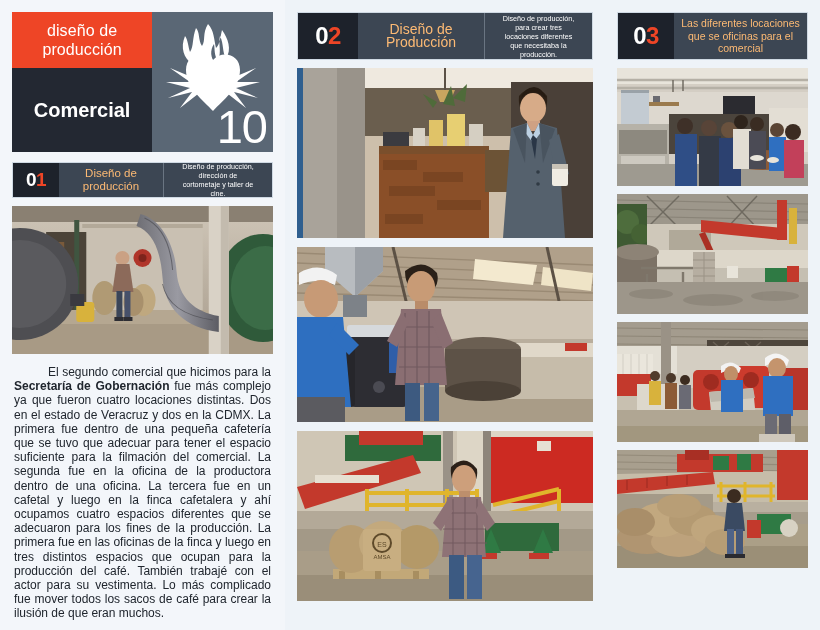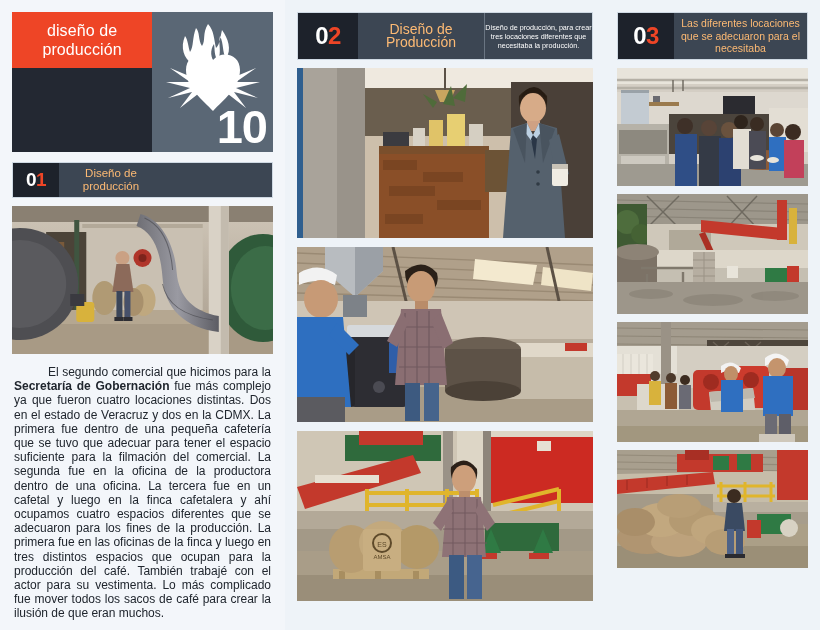--- a/index.html
+++ b/index.html
@@ -69,21 +69,21 @@
     width: 125px;
     background: #5a6775;
     position: relative;
     overflow: hidden;
   }
   .logo-svg { position:absolute; left:6px; top:4px; }
   .logo-ten {
     position: absolute;
     right: 6px; bottom: 0px;
     font-size: 47px;
-    font-weight: bold;
+    font-weight: normal;
     color: #ffffff;
     line-height: 50px;
     letter-spacing: -1px;
   }
 
   
   .sec-bar {
     display: flex;
     height: 36px;
     margin-bottom: 8px;
@@ -115,21 +115,21 @@
     flex: 0 0 auto;
   }
   .sec-sub {
     color: #ffffff;
     display: flex;
     align-items: center;
     justify-content: center;
     text-align: center;
     font-size: 7.2px;
     line-height: 9px;
-    padding: 0 0;
+    padding: 0 17px;
     border-left: 1px solid #6a7582;
     flex: 1;
   }
 
   
   .bar-01 .sec-title { width: 104px; font-size:11.5px; }
   .bar-01 .sec-sub   { }
   .bar-02 { height: 48px; }
   .bar-02 .sec-num   { width: 60px; flex:0 0 60px; font-size: 24px; }
   .bar-02 .sec-title { flex:1; font-size: 14px; }
@@ -169,20 +169,21 @@
 
   <div class="col col-left">
 
     <div class="title-card">
       <div class="title-text-side">
         <div class="title-orange">
           <span>diseño de</span>
           <span>producción</span>
         </div>
         <div class="title-dark">
+          <span>Comercial</span>
         </div>
       </div>
       <div class="title-logo-side">
         <svg class="logo-svg" width="110" height="115" viewBox="0 0 110 115">
           <g fill="#ffffff">
 
             <path d="M50 8 C44 18 48 24 44 30 C40 24 42 16 38 12 C34 22 36 30 32 36 C30 30 30 24 27 20 C22 32 26 42 34 48 L58 48 C52 42 52 34 56 28 C57 34 56 40 60 44 C64 36 60 28 62 20 C66 28 64 36 68 42 C74 34 70 22 64 14 C62 22 62 28 58 32 C56 24 56 14 50 8 Z"></path>
 
             <path d="M36 62 L12 52 L32 66 L8 66 L32 72 L10 82 L34 76 L22 92 L40 78 Z"></path>
 
@@ -199,20 +200,21 @@
       <div class="sec-num">
           <span>0</span>
           <span class="accent">1</span>
         </div>
       <div class="sec-title">
         <div>
           <div>Diseño de</div>
           <div>producción</div>
         </div>
       </div>
+      <div class="sec-sub">Diseño de producción, dirección de cortometaje y taller de cine.</div>
     </div>
 
     <div class="photo" style="height:148px">
       <svg viewBox="0 0 260 148" preserveAspectRatio="none">
         <defs>
           <linearGradient id="wallL" x1="0" y1="0" x2="0" y2="1">
             <stop offset="0" stop-color="#cfc6b8"></stop>
               <stop offset="1" stop-color="#a89c8c"></stop>
           </linearGradient>
           <linearGradient id="ductG" x1="0" y1="0" x2="1" y2="0">
@@ -509,21 +511,21 @@
     </div>
   </div>
 
   <div class="col col-right right-stack">
 
     <div class="sec-bar bar-03">
       <div class="sec-num">
           <span>0</span>
           <span class="accent">3</span>
         </div>
-      <div class="sec-title">Las diferentes locaciones que se adecuaron para el necesitaba</div>
+      <div class="sec-title">Las diferentes locaciones que se oficinas para el comercial</div>
     </div>
 
     <div class="photo" style="height:118px">
       <svg viewBox="0 0 191 118" preserveAspectRatio="none">
         <rect width="191" height="118" fill="#d4cec4"></rect>
         <rect x="0" y="0" width="191" height="16" fill="#e8e4db"></rect>
 
         <g stroke="#b5b0a6" stroke-width="2.6" fill="none">
           <path d="M0 12 h191"></path>
             <path d="M0 20 h191"></path>

